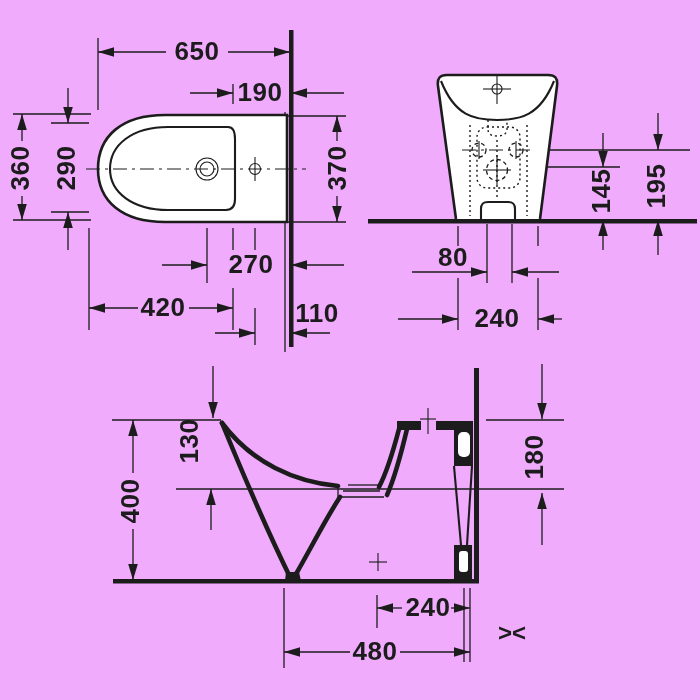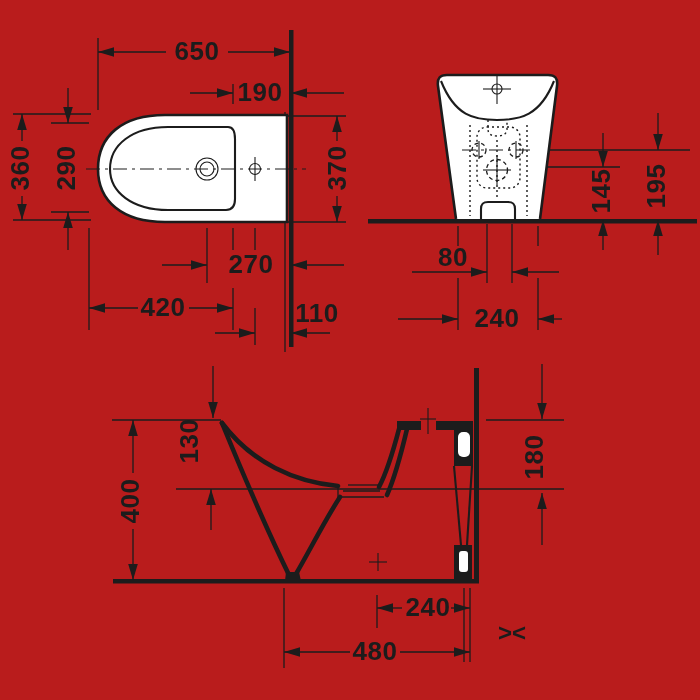--- a/index.html
+++ b/index.html
@@ -1,16 +1,16 @@
 <!DOCTYPE html>
 <html><head>
 <meta charset="utf-8">
 <style>
   html,body{margin:0;padding:0;background:#ffffff;}
-  .stage{position:relative;width:700px;height:700px;background:#b91c1c;overflow:hidden;}
+  .stage{position:relative;width:700px;height:700px;background:#f0abfc;overflow:hidden;}
   svg{display:block;}
   .dim{font-family:"Liberation Sans","DejaVu Sans",sans-serif;font-weight:bold;font-size:26px;
        fill:#1c1c1c;letter-spacing:0.5px;text-anchor:middle;}
   .fit{font-family:"Liberation Sans","DejaVu Sans",sans-serif;font-weight:bold;font-size:24px;
        fill:#1c1c1c;text-anchor:middle;}
   .thin{stroke:#1c1c1c;stroke-width:1.3;fill:none;}
   .hair{stroke:#1c1c1c;stroke-width:1.1;fill:none;}
   .out{stroke:#1c1c1c;stroke-width:2.6;fill:#ffffff;}
   .out2{stroke:#1c1c1c;stroke-width:2.1;fill:none;}
   .sec{stroke:#1c1c1c;stroke-width:4.6;fill:none;stroke-linecap:round;}

